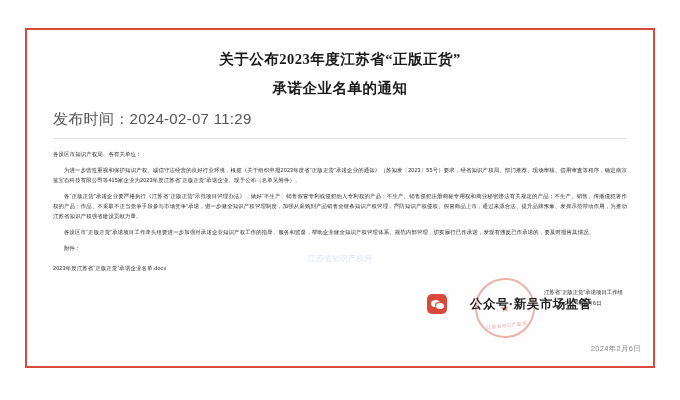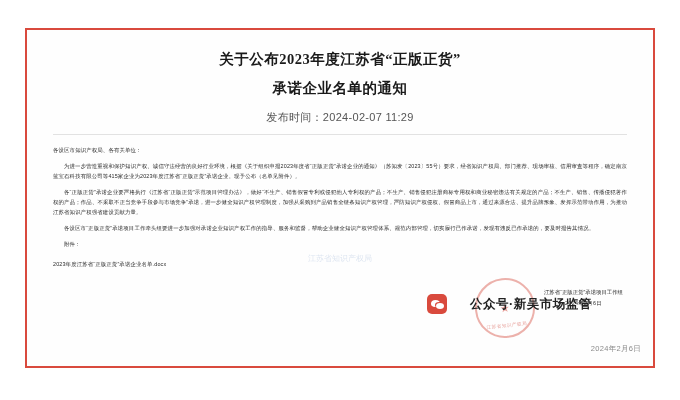--- a/index.html
+++ b/index.html
@@ -54,22 +54,21 @@
   .title-line2 {
     text-align: center;
     font-size: 14.5px;
     font-weight: bold;
     color: #1a1a1a;
     line-height: 28px;
     letter-spacing: 0.5px;
     font-family: Liberation Serif, serif;
   }
   .pubtime {
-    text-align: center;
-    font-size: 11px;
+    font-size: 15px;
     color: #555;
     margin-top: 8px;
     letter-spacing: 0.3px;
   }
   .divider {
     margin: 9px auto 0 auto;
     width: 100%;
     height: 1px;
     background: #e2e2e2;
   }

